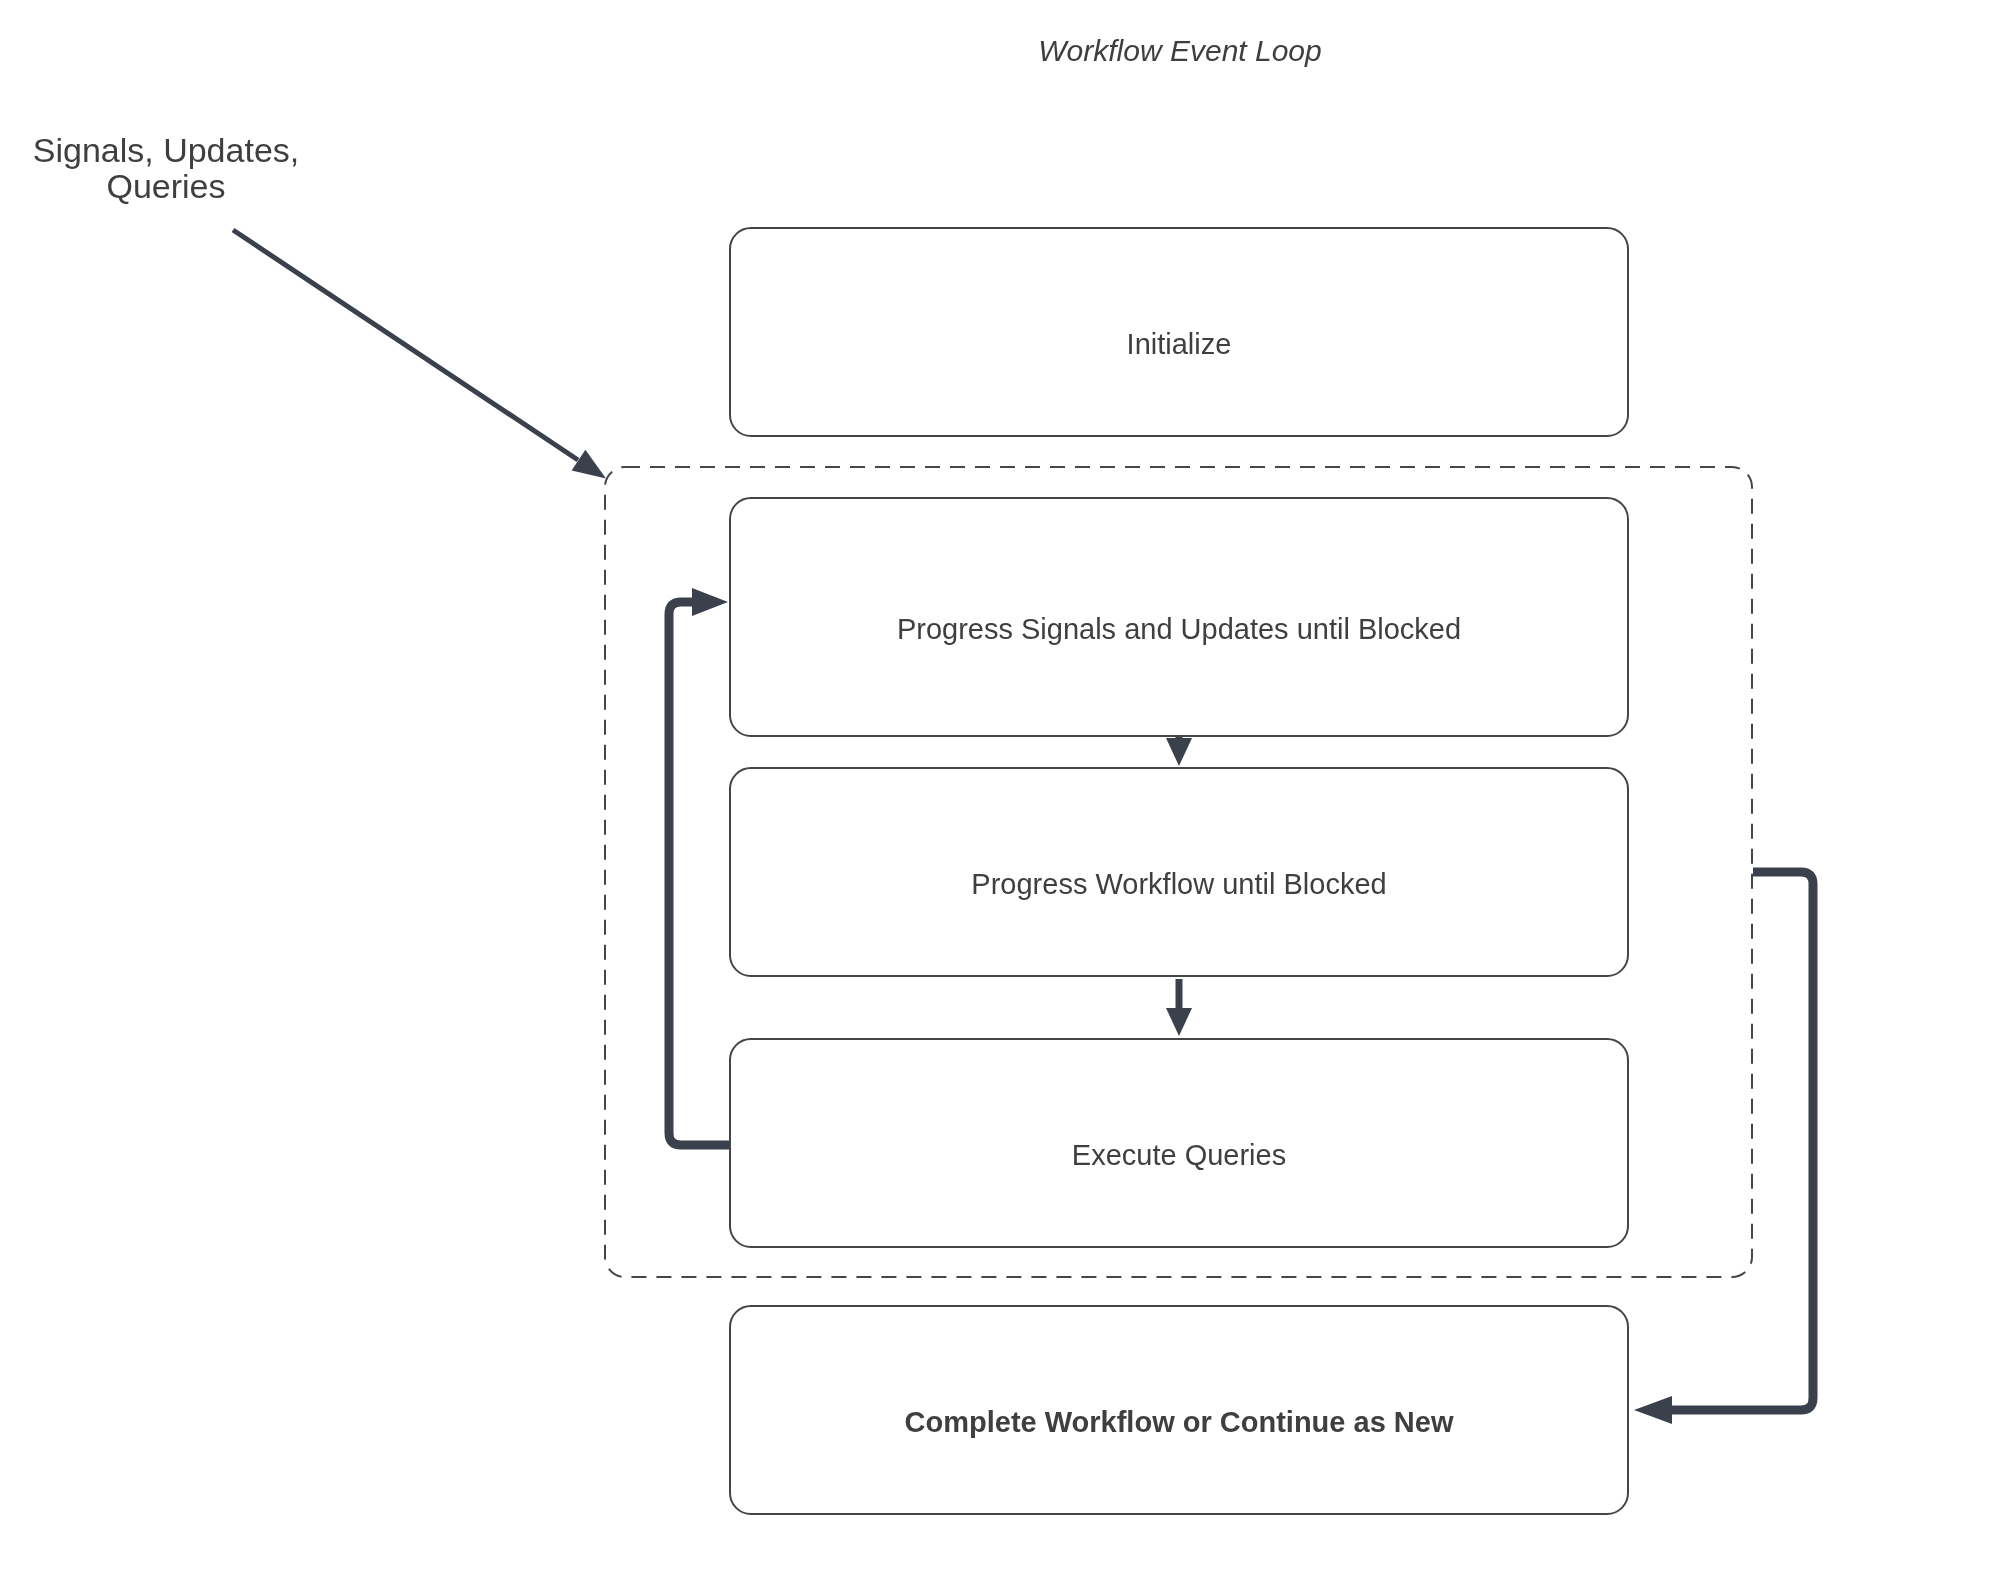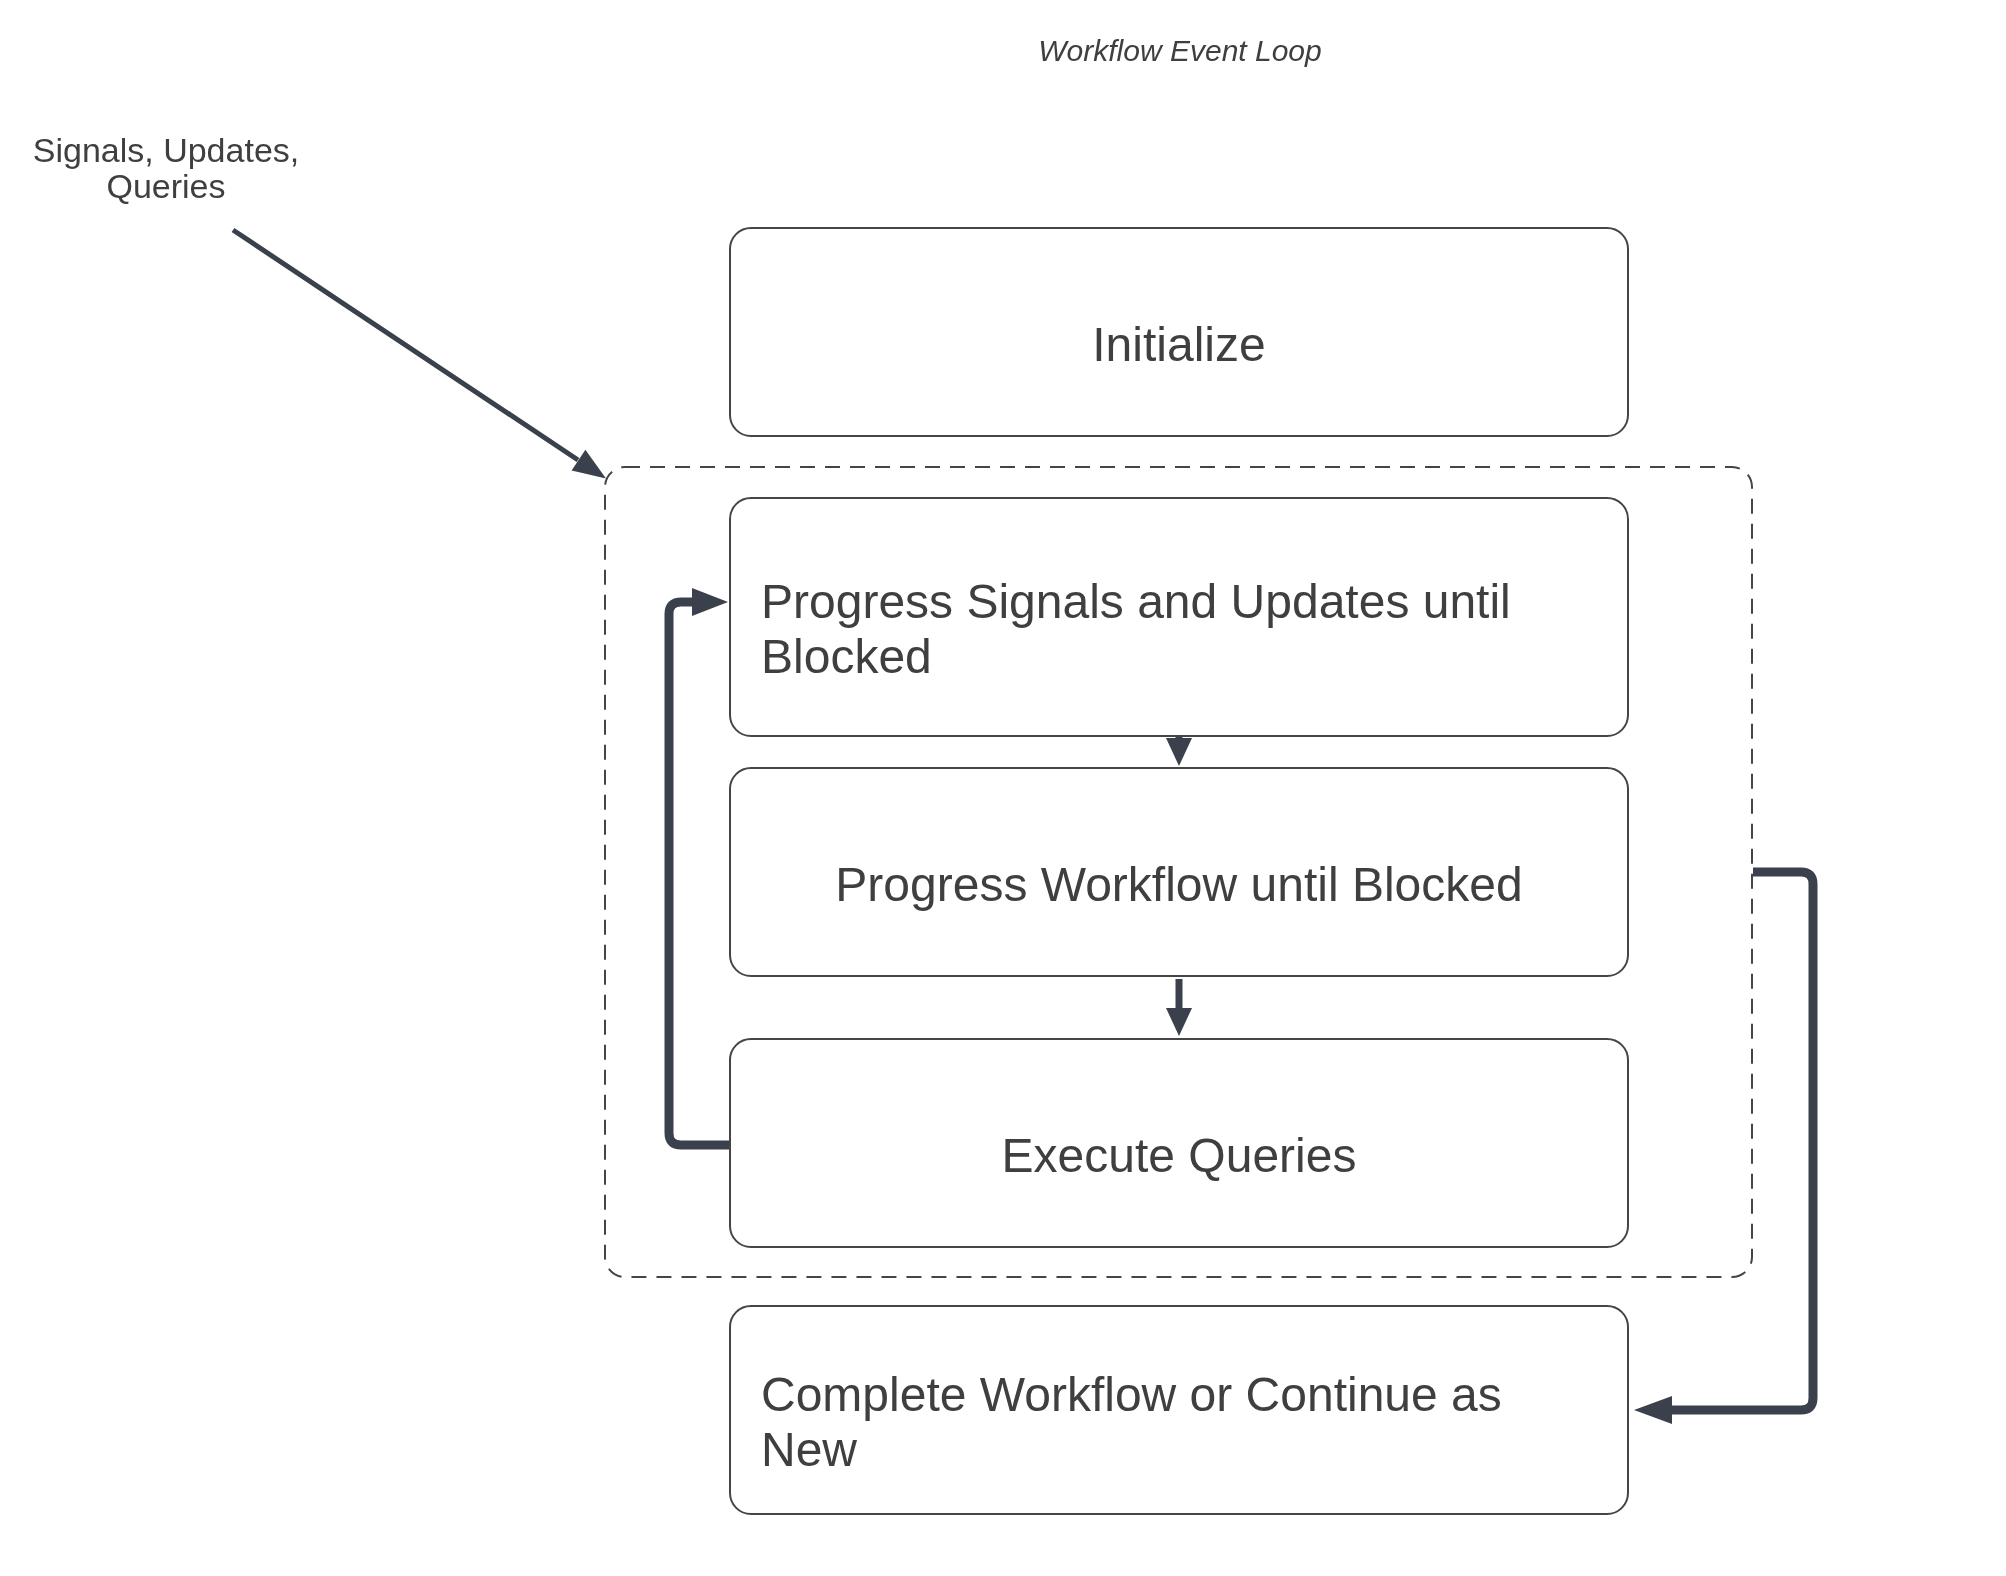--- a/index.html
+++ b/index.html
@@ -49,32 +49,32 @@
     width: 900px;
     height: 210px;
     background: var(--bg);
     border: 2px solid var(--border);
     border-radius: 22px;
     display: flex;
     align-items: center;
     justify-content: center;
   }
   .node .node-label {
-    font-size: 48px;
+    font-size: 29px;
     color: var(--text);
     text-align: left;
     padding: 0 30px;
     margin-top: 24px;
   }
 
   .node-initialize        { top: 227px; }
   .node-progress-signals  { top: 497px; height: 240px; }
   .node-progress-workflow { top: 767px; }
   .node-execute-queries   { top: 1038px; }
-  .node-complete          { top: 1305px; }
+  .node-complete          { top: 1305px; font-weight: bold; }
 
   svg.overlay {
     position: absolute;
     left: 0; top: 0;
     width: 2006px;
     height: 1576px;
   }
   .dash-stroke  { stroke: var(--border); fill: none; }
   .arrow-stroke { stroke: var(--arrow); fill: none; }
   .arrow-fill   { fill: var(--arrow); stroke: none; }

